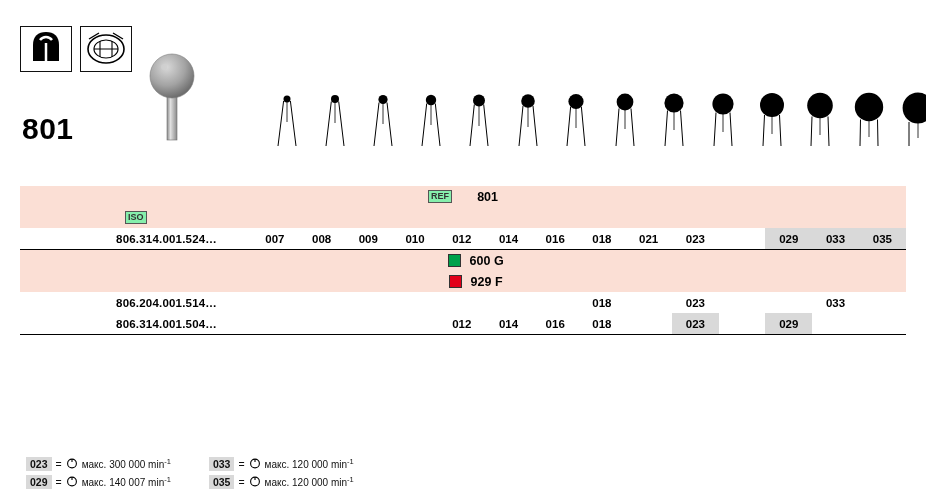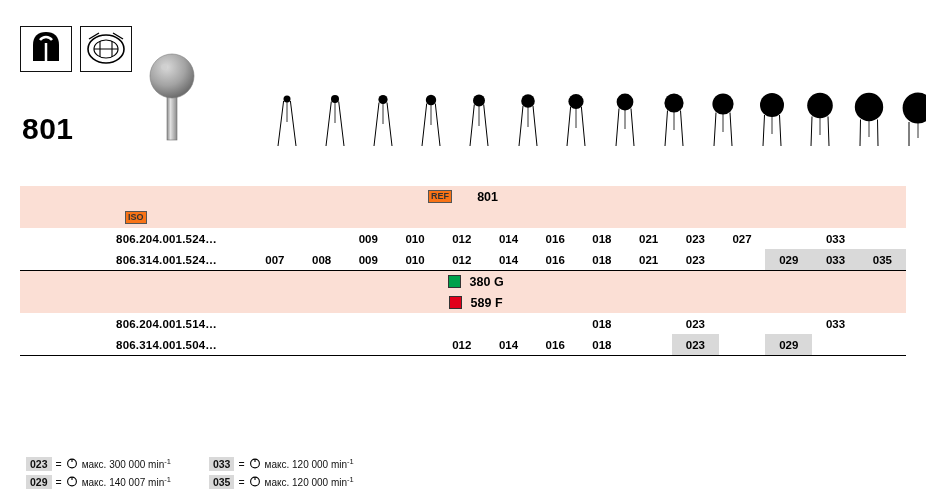--- a/index.html
+++ b/index.html
@@ -101,21 +101,21 @@
   }
   tr.data-row td {
     background: #ffffff;
   }
   td.hl {
     background: #d9d9d9 !important;
   }
   .ref-badge {
     display: inline-block;
     border: 1px solid #555;
-    background: #f97316;
+    background: #86efac;
     font-size: 9px;
     font-weight: bold;
     padding: 0 2px;
     line-height: 11px;
     color: #333;
     vertical-align: middle;
   }
   .ref-label {
     display: inline-block;
     margin-left: 22px;
@@ -355,38 +355,20 @@
       </tr>
 
       <tr class="group-row">
         <td class="refcell" colspan="3" style="">
           <span class="ref-badge">ISO</span>
         </td>
         <td colspan="14"></td>
       </tr>
 
 
-      <tr class="data-row thinline">
-        <td colspan="2"></td>
-        <td class="iso">806.204.001.524…</td>
-        <td></td>
-        <td></td>
-        <td>009</td>
-        <td>010</td>
-        <td>012</td>
-        <td>014</td>
-        <td>016</td>
-        <td>018</td>
-        <td>021</td>
-        <td>023</td>
-        <td>027</td>
-        <td></td>
-        <td>033</td>
-        <td></td>
-      </tr>
 
       <tr class="data-row row-line-bottom">
         <td colspan="2" class="row-line-bottom"></td>
         <td class="iso row-line-bottom">806.314.001.524…</td>
         <td class="row-line-bottom">007</td>
         <td class="row-line-bottom">008</td>
         <td class="row-line-bottom">009</td>
         <td class="row-line-bottom">010</td>
         <td class="row-line-bottom">012</td>
         <td class="row-line-bottom">014</td>
@@ -396,28 +378,28 @@
         <td class="row-line-bottom">023</td>
         <td class="row-line-bottom"></td>
         <td class="hl row-line-bottom">029</td>
         <td class="hl row-line-bottom">033</td>
         <td class="hl row-line-bottom">035</td>
       </tr>
 
       <tr class="group-row">
         <td class="refcell" colspan="17">
           <span class="grit-swatch" style="background:#00a14b;"></span>
-          <span class="grit-label">380 G</span>
+          <span class="grit-label">600 G</span>
         </td>
       </tr>
 
       <tr class="group-row">
         <td class="refcell" colspan="17">
           <span class="grit-swatch" style="background:#e2001a;"></span>
-          <span class="grit-label">589 F</span>
+          <span class="grit-label">929 F</span>
         </td>
       </tr>
       <tr class="data-row thinline">
         <td colspan="2"></td>
         <td class="iso">806.204.001.514…</td>
         <td></td>
         <td></td>
         <td></td>
         <td></td>
         <td></td>

